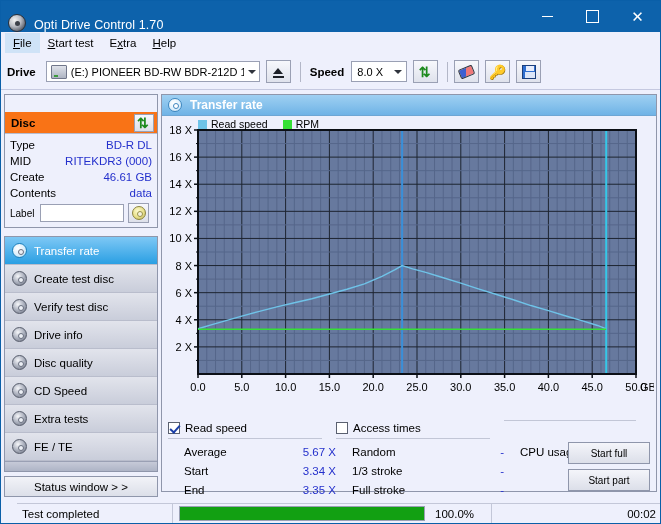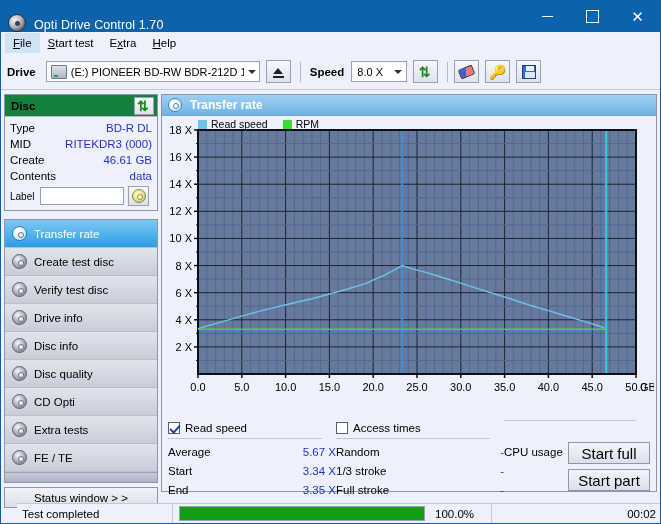--- a/index.html
+++ b/index.html
@@ -156,21 +156,22 @@
   
   .leftcol { width: 160px; padding: 4px 3px 0 3px; flex: none; }
   .panel {
     border: 1px solid #8f96ab;
     background: #eef0fc;
   }
   .panel-head {
     height: 22px; display: flex; align-items: center;
     padding: 0 3px 0 6px;
     border-bottom: 1px solid #b7bcce;
-    background: #15803d;
+    background: #f97316;
+    margin-top: 17px;
   }
   .panel-head .ptitle { font-weight: bold; font-size: 11.5px; color: #000; }
   .panel-head .hbtn {
     margin-left: auto;
     width: 20px; height: 18px;
     border: 1px solid #9aa0b4;
     background: linear-gradient(#f7f8fc, #dde0ea);
     display: flex; align-items: center; justify-content: center;
   }
   .disc-rows { padding: 3px 5px 4px 5px; }
@@ -280,31 +281,31 @@
   .cb {
     width: 12px; height: 12px; border: 1px solid #5a6070; background: #fff;
     margin-right: 5px; position: relative; flex: none;
   }
   .cb.on::after {
     content: ""; position: absolute; left: 3px; top: 0px;
     width: 4px; height: 8px; border: solid #1b3fa8;
     border-width: 0 2px 2px 0; transform: rotate(42deg);
   }
   .hrule { height: 1px; background: #c2c6d6; margin: 1px 14px 3px 0; }
-  .res-row { display: flex; align-items: center; height: 19px; }
+  .res-row { display: flex; align-items: center; height: 19px; margin-left: 16px; }
   .res-row .k { color: #000; }
   .res-row .v { margin-left: auto; color: #2430cc; }
   .col3 .v { padding-right: 16px; }
   .actions { position: absolute; right: 6px; top: 26px; }
   .actbtn {
     width: 82px; height: 22px; margin-bottom: 5px;
     border: 1px solid #8f96ab;
     background: linear-gradient(#f4f5fa, #dcdfe9);
     display: flex; align-items: center; justify-content: center;
-    font-size: 15px; color: #000;
+    font-size: 10px; color: #000;
   }
 
   
   .statusbar {
     position: absolute; left: 16px; bottom: 0;
     width: 659px; height: 20px;
     background: #eef0fc;
     border-top: 1px solid #c3c7d8;
     display: flex; align-items: center;
     font-size: 11.5px; color: #000;
@@ -426,29 +427,25 @@
         <div class="navitem">
           <span class="nav-ic"></span>
           <span>Verify test disc</span>
         </div>
         <div class="navitem">
           <span class="nav-ic"></span>
           <span>Drive info</span>
         </div>
         <div class="navitem">
           <span class="nav-ic"></span>
-          <span>Disc info</span>
+          <span>Disc quality</span>
         </div>
         <div class="navitem">
           <span class="nav-ic"></span>
-          <span>Disc quality</span>
-        </div>
-        <div class="navitem">
-          <span class="nav-ic"></span>
-          <span>CD Opti</span>
+          <span>CD Speed</span>
         </div>
         <div class="navitem">
           <span class="nav-ic"></span>
           <span>Extra tests</span>
         </div>
         <div class="navitem">
           <span class="nav-ic"></span>
           <span>FE / TE</span>
         </div>
         <div class="navfoot"></div>

